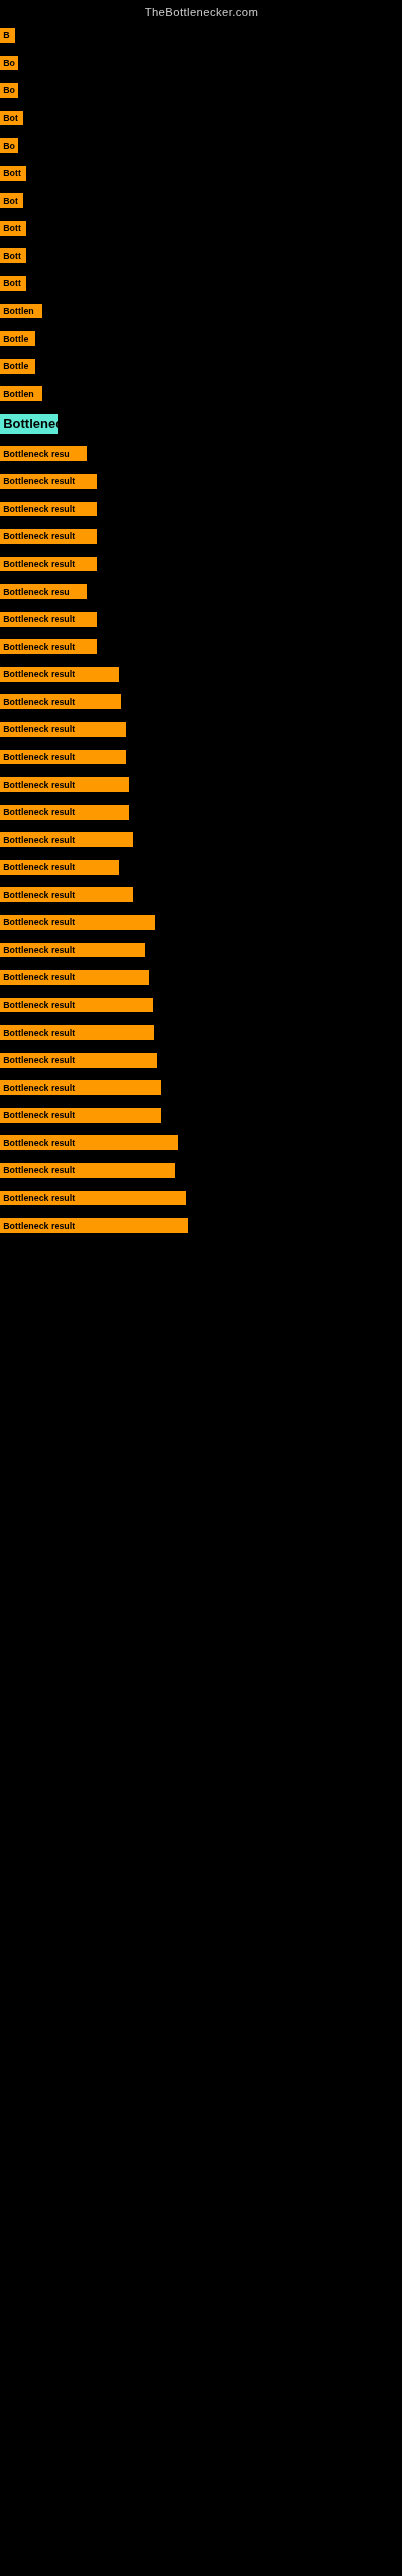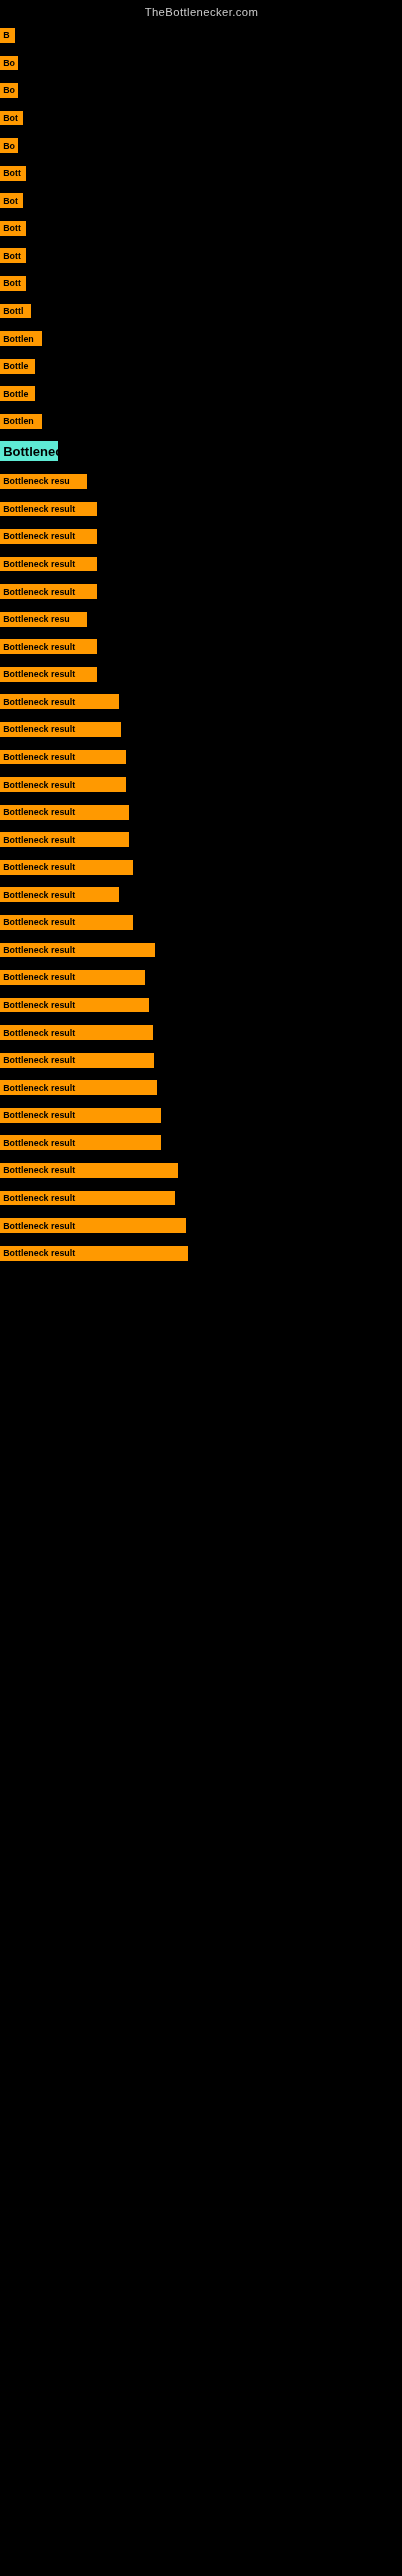--- a/index.html
+++ b/index.html
@@ -50,23 +50,20 @@
       <span style="background-color: rgb(255, 153, 0); color: rgb(0, 0, 0); font-size: 8.9px; font-weight: bold; white-space: nowrap; overflow: hidden; padding: 2.4px 3.2px; display: inline-block; width: 22.5px; min-width: 22.5px; font-family: Arial, sans-serif;">Bot</span>
     </div>
     <div style="display: flex; align-items: center; padding: 6.4px 0px; width: 100%;">
       <span style="background-color: rgb(255, 153, 0); color: rgb(0, 0, 0); font-size: 8.9px; font-weight: bold; white-space: nowrap; overflow: hidden; padding: 2.4px 3.2px; display: inline-block; width: 26px; min-width: 26px; font-family: Arial, sans-serif;">Bott</span>
     </div>
     <div style="display: flex; align-items: center; padding: 6.4px 0px; width: 100%;">
       <span style="background-color: rgb(255, 153, 0); color: rgb(0, 0, 0); font-size: 8.9px; font-weight: bold; white-space: nowrap; overflow: hidden; padding: 2.4px 3.2px; display: inline-block; width: 26px; min-width: 26px; font-family: Arial, sans-serif;">Bott</span>
     </div>
     <div style="display: flex; align-items: center; padding: 6.4px 0px; width: 100%;">
       <span style="background-color: rgb(255, 153, 0); color: rgb(0, 0, 0); font-size: 8.9px; font-weight: bold; white-space: nowrap; overflow: hidden; padding: 2.4px 3.2px; display: inline-block; width: 26px; min-width: 26px; font-family: Arial, sans-serif;">Bott</span>
-    </div>
-    <div style="display: flex; align-items: center; padding: 6.4px 0px; width: 100%;">
-      <span style="background-color: rgb(255, 153, 0); color: rgb(0, 0, 0); font-size: 8.9px; font-weight: bold; white-space: nowrap; overflow: hidden; padding: 2.4px 3.2px; display: inline-block; width: 31px; min-width: 31px; font-family: Arial, sans-serif;">Bottl</span>
     </div>
     <div style="display: flex; align-items: center; padding: 6.4px 0px; width: 100%;">
       <span style="background-color: rgb(255, 153, 0); color: rgb(0, 0, 0); font-size: 8.9px; font-weight: bold; white-space: nowrap; overflow: hidden; padding: 2.4px 3.2px; display: inline-block; width: 42px; min-width: 42px; font-family: Arial, sans-serif;">Bottlen</span>
     </div>
     <div style="display: flex; align-items: center; padding: 6.4px 0px; width: 100%;">
       <span style="background-color: rgb(255, 153, 0); color: rgb(0, 0, 0); font-size: 8.9px; font-weight: bold; white-space: nowrap; overflow: hidden; padding: 2.4px 3.2px; display: inline-block; width: 35px; min-width: 35px; font-family: Arial, sans-serif;">Bottle</span>
     </div>
     <div style="display: flex; align-items: center; padding: 6.4px 0px; width: 100%;">
       <span style="background-color: rgb(255, 153, 0); color: rgb(0, 0, 0); font-size: 8.9px; font-weight: bold; white-space: nowrap; overflow: hidden; padding: 2.4px 3.2px; display: inline-block; width: 35px; min-width: 35px; font-family: Arial, sans-serif;">Bottle</span>
     </div>

